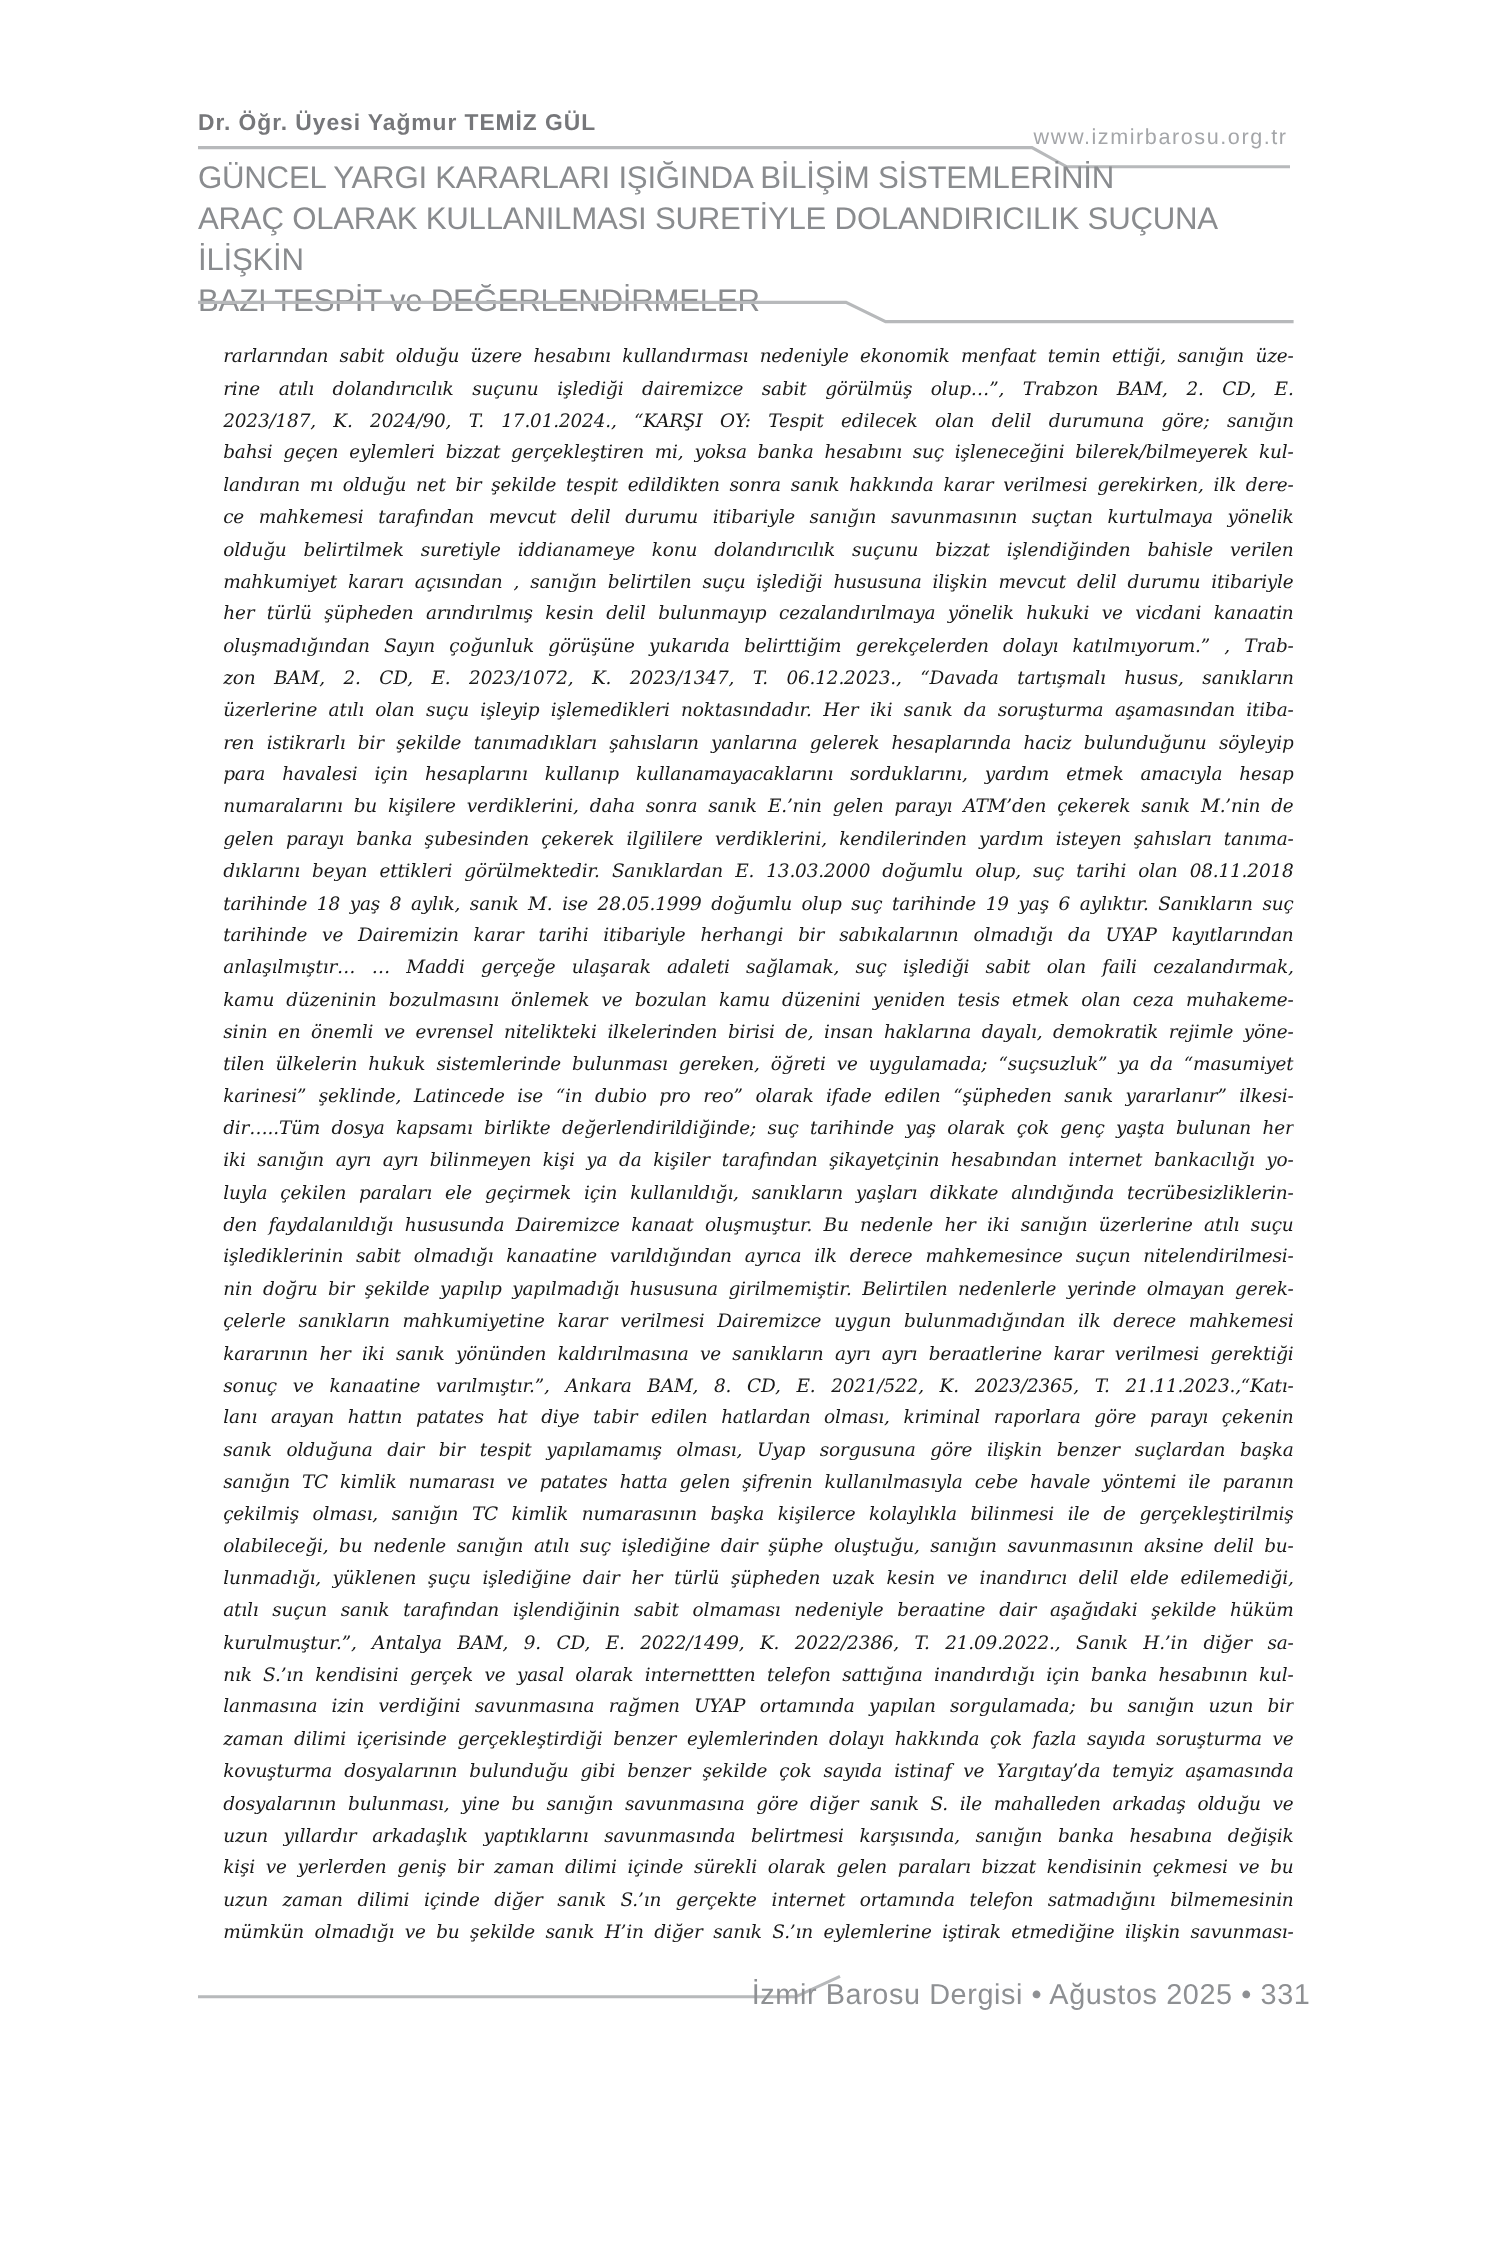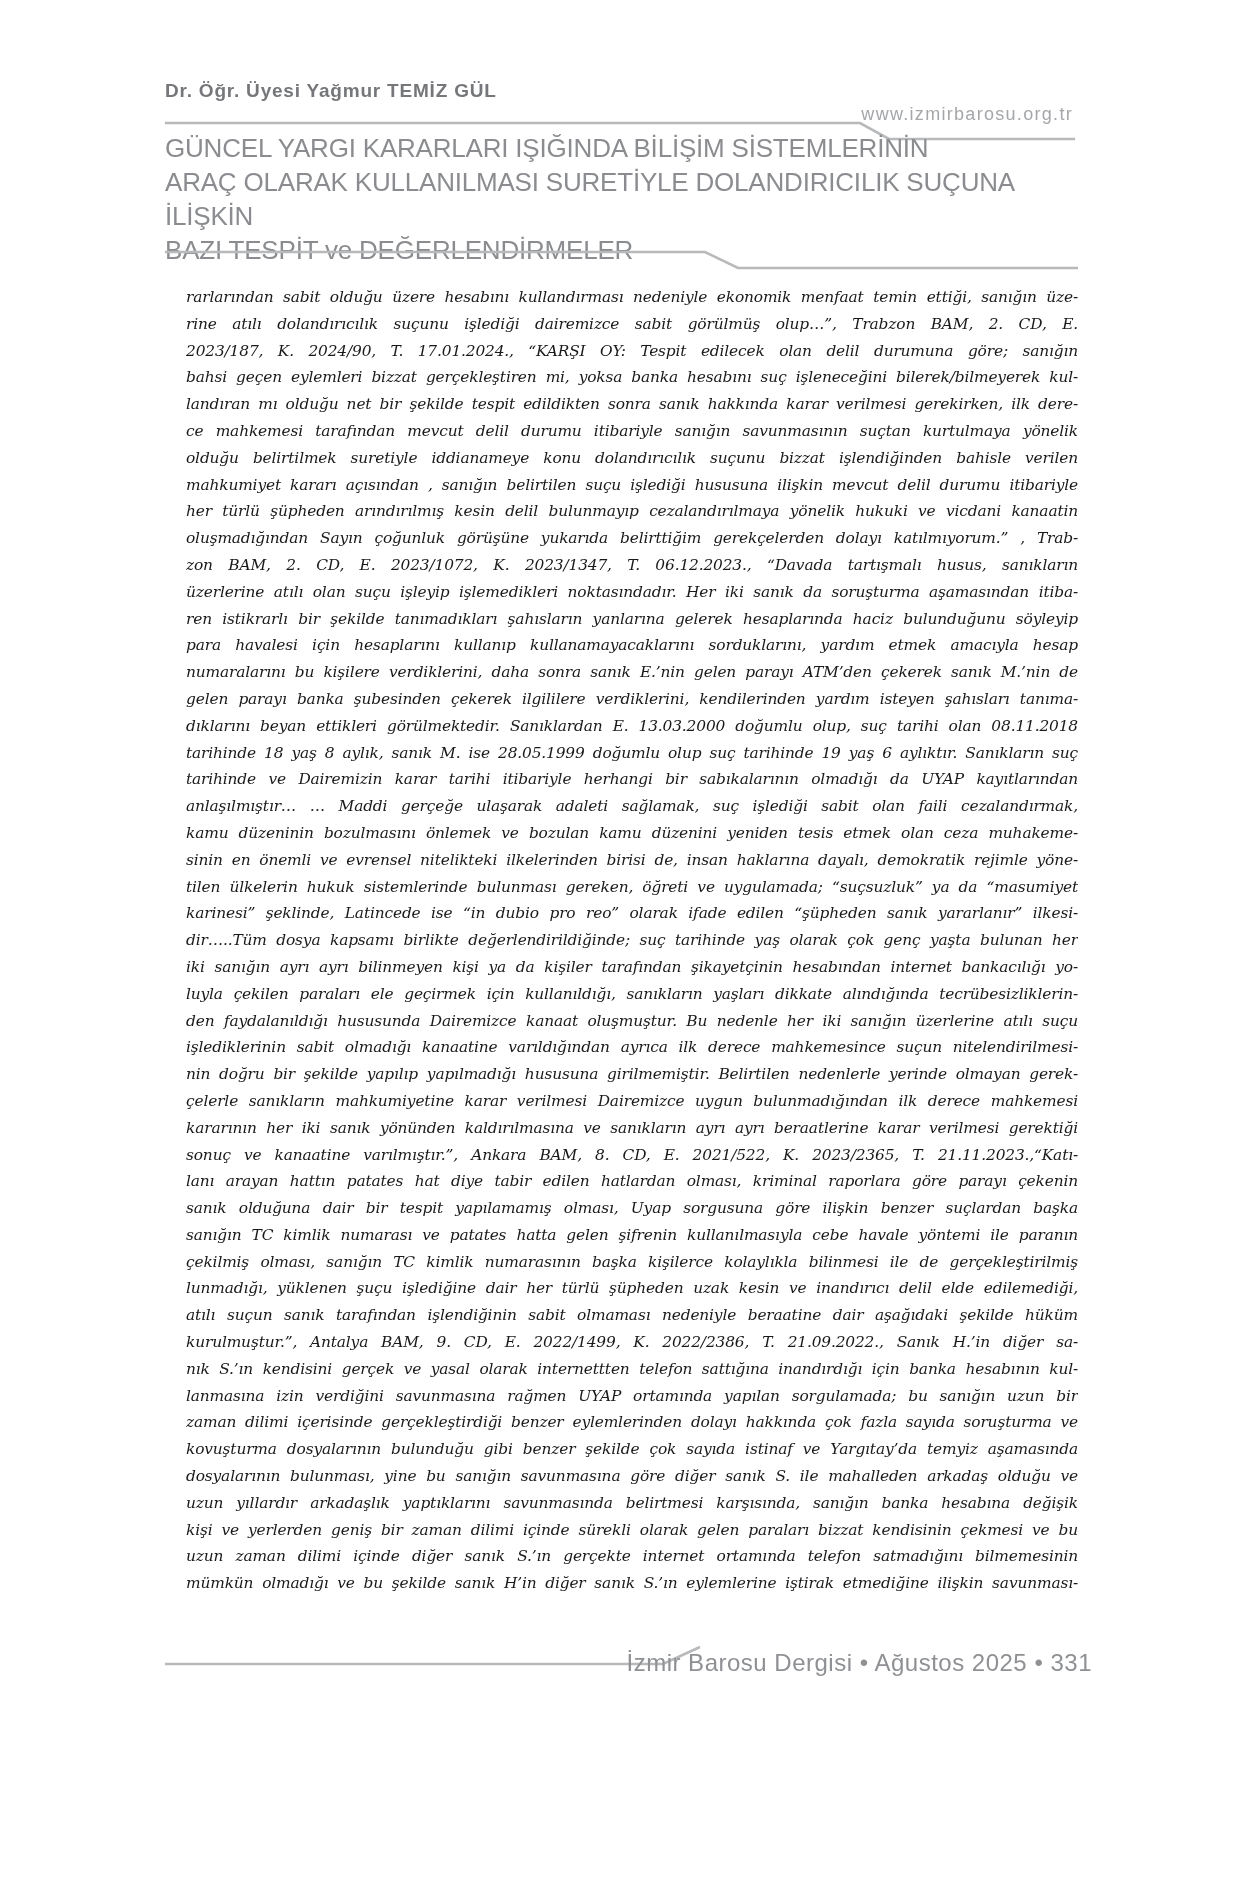--- a/index.html
+++ b/index.html
@@ -5,21 +5,21 @@
   html,body{margin:0;padding:0;background:#e8e8e8;}
   .page{
     position:relative;
     width:1260px;height:1890px;
     margin:0 auto;
     background:#ffffff;
     font-family:"Liberation Sans", sans-serif;
     overflow:hidden;
   }
   .author{
-    position:absolute;left:165px;top:80px;
+    position:absolute;left:165px;top:92px;
     font-size:19px;font-weight:bold;color:#76777a;letter-spacing:0.8px;
   }
   .hdr-rule,.ttl-rule,.ftr-rule{position:absolute;}
   .website{
     position:absolute;right:187px;top:104px;
     font-size:18px;color:#a4a6a9;letter-spacing:1.3px;
   }
   .title{
     position:absolute;left:165px;top:131px;width:900px;
     font-size:26px;line-height:34px;color:#8a8c8f;letter-spacing:-0.2px;
@@ -105,20 +105,21 @@
       <div class="body-line">den faydalanıldığı hususunda Dairemizce kanaat oluşmuştur. Bu nedenle her iki sanığın üzerlerine atılı suçu</div>
       <div class="body-line">işlediklerinin sabit olmadığı kanaatine varıldığından ayrıca ilk derece mahkemesince suçun nitelendirilmesi-</div>
       <div class="body-line">nin doğru bir şekilde yapılıp yapılmadığı hususuna girilmemiştir. Belirtilen nedenlerle yerinde olmayan gerek-</div>
       <div class="body-line">çelerle sanıkların mahkumiyetine karar verilmesi Dairemizce uygun bulunmadığından ilk derece mahkemesi</div>
       <div class="body-line">kararının her iki sanık yönünden kaldırılmasına ve sanıkların ayrı ayrı beraatlerine karar verilmesi gerektiği</div>
       <div class="body-line">sonuç ve kanaatine varılmıştır.”, Ankara BAM, 8. CD, E. 2021/522, K. 2023/2365, T. 21.11.2023.,“Katı-</div>
       <div class="body-line">lanı arayan hattın patates hat diye tabir edilen hatlardan olması, kriminal raporlara göre parayı çekenin</div>
       <div class="body-line">sanık olduğuna dair bir tespit yapılamamış olması, Uyap sorgusuna göre ilişkin benzer suçlardan başka</div>
       <div class="body-line">sanığın TC kimlik numarası ve patates hatta gelen şifrenin kullanılmasıyla cebe havale yöntemi ile paranın</div>
       <div class="body-line">çekilmiş olması, sanığın TC kimlik numarasının başka kişilerce kolaylıkla bilinmesi ile de gerçekleştirilmiş</div>
+      <div class="body-line">olabileceği, bu nedenle sanığın atılı suç işlediğine dair şüphe oluştuğu, sanığın savunmasının aksine delil bu-</div>
       <div class="body-line">lunmadığı, yüklenen şuçu işlediğine dair her türlü şüpheden uzak kesin ve inandırıcı delil elde edilemediği,</div>
       <div class="body-line">atılı suçun sanık tarafından işlendiğinin sabit olmaması nedeniyle beraatine dair aşağıdaki şekilde hüküm</div>
       <div class="body-line">kurulmuştur.”, Antalya BAM, 9. CD, E. 2022/1499, K. 2022/2386, T. 21.09.2022., Sanık H.’in diğer sa-</div>
       <div class="body-line">nık S.’ın kendisini gerçek ve yasal olarak internettten telefon sattığına inandırdığı için banka hesabının kul-</div>
       <div class="body-line">lanmasına izin verdiğini savunmasına rağmen UYAP ortamında yapılan sorgulamada; bu sanığın uzun bir</div>
       <div class="body-line">zaman dilimi içerisinde gerçekleştirdiği benzer eylemlerinden dolayı hakkında çok fazla sayıda soruşturma ve</div>
       <div class="body-line">kovuşturma dosyalarının bulunduğu gibi benzer şekilde çok sayıda istinaf ve Yargıtay’da temyiz aşamasında</div>
       <div class="body-line">dosyalarının bulunması, yine bu sanığın savunmasına göre diğer sanık S. ile mahalleden arkadaş olduğu ve</div>
       <div class="body-line">uzun yıllardır arkadaşlık yaptıklarını savunmasında belirtmesi karşısında, sanığın banka hesabına değişik</div>
       <div class="body-line">kişi ve yerlerden geniş bir zaman dilimi içinde sürekli olarak gelen paraları bizzat kendisinin çekmesi ve bu</div>

